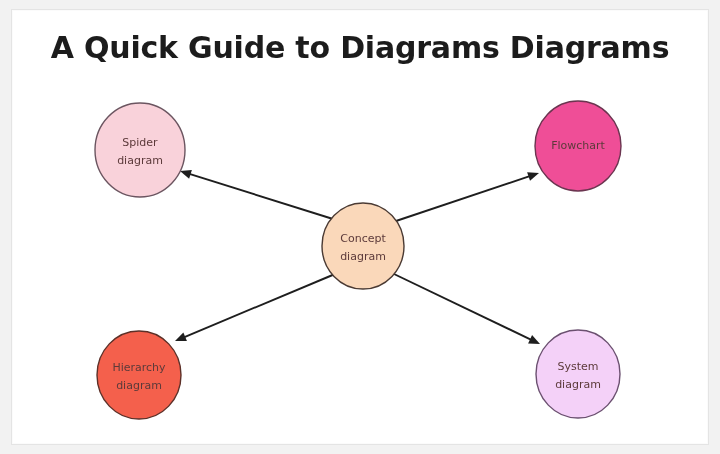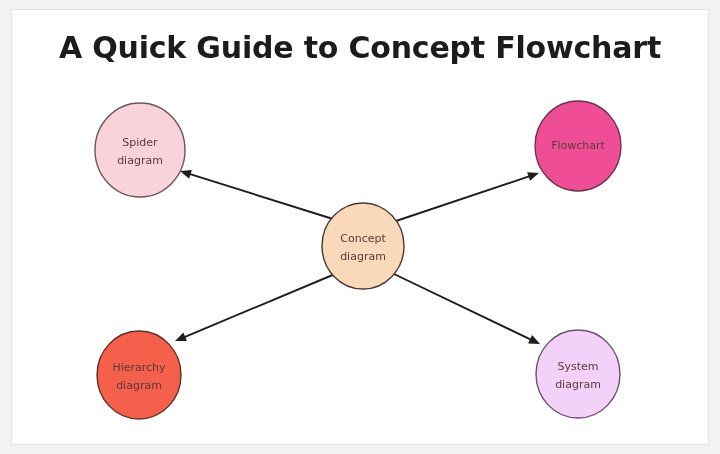--- a/index.html
+++ b/index.html
@@ -70,21 +70,21 @@
     text-anchor: middle;
     dominant-baseline: middle;
   }
 </style>
 </head>
 <body>
 
 <div id="page">
   <div id="canvas-frame"></div>
 
-  <div id="diagram-title">A Quick Guide to Concept Flowchart</div>
+  <div id="diagram-title">A Quick Guide to Diagrams Diagrams</div>
 
   <svg id="graph-svg" viewBox="0 0 720 454" xmlns="http://www.w3.org/2000/svg">
     <g id="edges-layer">
         <g>
           <line x1="333" y1="219" x2="188.5873183882895" y2="173.6940606708359" class="edge-line" stroke="#1e1e1e"></line>
           <polygon points="180,171 191.87257570633665,169.90366697700705 189.11864702059324,178.68181466281408" class="arrow-head" fill="#1e1e1e"></polygon>
         </g>
         <g>
           <line x1="396" y1="221" x2="530.4678356287673" y2="175.86394328544876" class="edge-line" stroke="#1e1e1e"></line>
           <polygon points="539,173 530.0355923366116,180.86125913862296 527.1080058670417,172.1394911146962" class="arrow-head" fill="#1e1e1e"></polygon>

